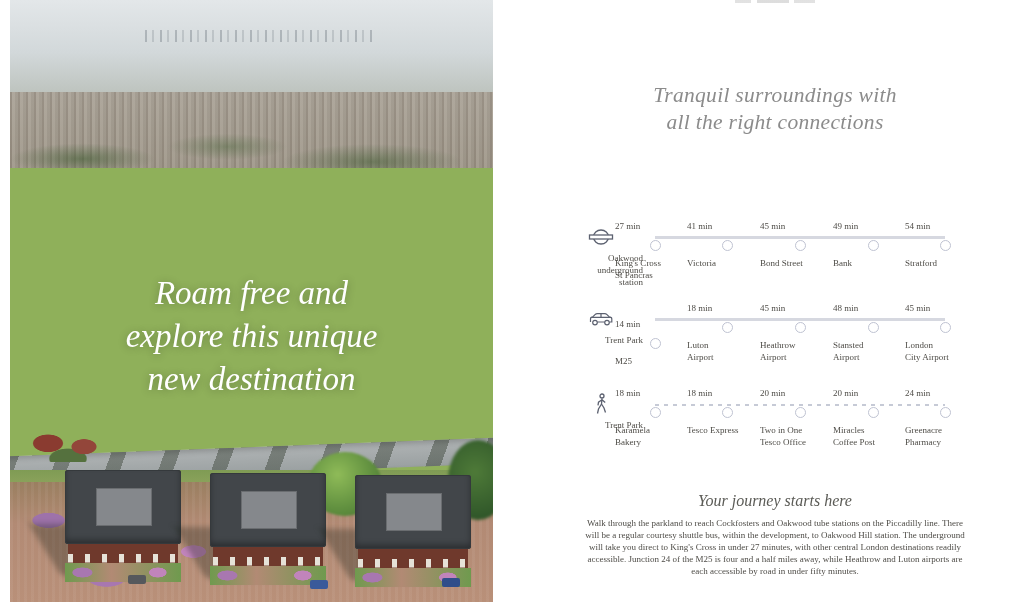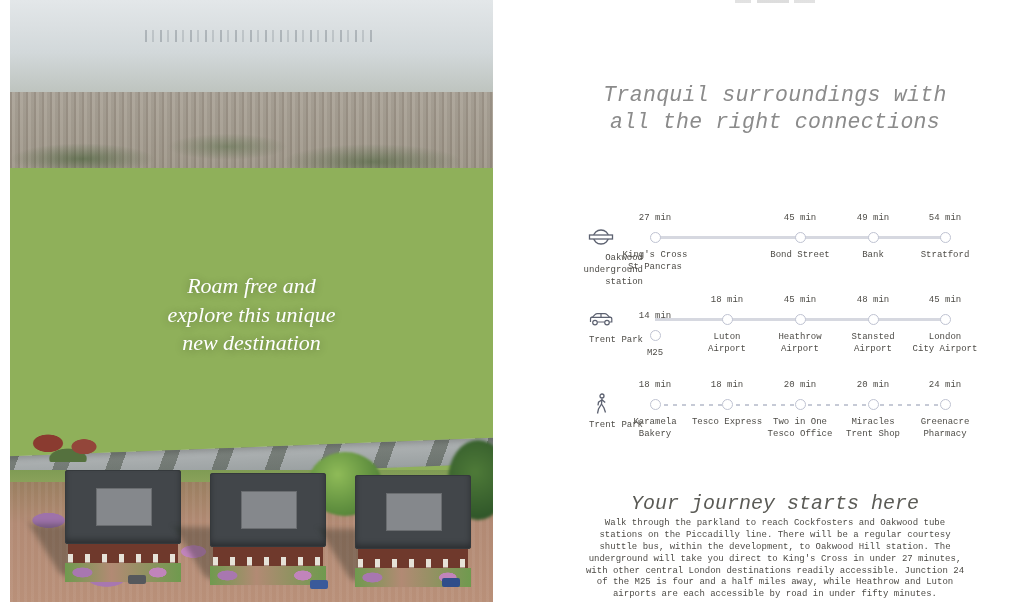--- a/index.html
+++ b/index.html
@@ -82,45 +82,45 @@
           background-image:repeating-linear-gradient(90deg,#e6e2d8 0 5px,transparent 5px 17px);
           background-size:100% 45%;background-position:0 100%;background-repeat:no-repeat;}
   .garden{position:absolute;left:0;right:0;bottom:0;height:17%;
           background:
             radial-gradient(16px 8px at 15% 50%,#a877b0 0 60%,transparent 65%),
             radial-gradient(14px 8px at 80% 50%,#c184bb 0 60%,transparent 65%),
             linear-gradient(90deg,#6f9a4e 0%,#b28a74 40%,#6f9a4e 100%);}
   .car{position:absolute;width:18px;height:9px;border-radius:2px;}
 
   .photo-caption{position:absolute;left:0;top:272px;width:100%;text-align:center;
-          color:#ffffff;font-style:italic;font-size:22px;line-height:1.3;white-space:pre-line;
+          color:#ffffff;font-style:italic;font-size:33px;line-height:1.3;white-space:pre-line;
           text-shadow:0 1px 8px rgba(0,0,0,.28);}
 
   
-  .right-page{position:absolute;left:493px;top:0;width:531px;height:602px;background:#fff;font-family:Liberation Mono, monospace;}
+  .right-page{position:absolute;left:493px;top:0;width:531px;height:602px;background:#fff;}
   .header-mark{position:absolute;left:242px;top:0;width:80px;height:3px;opacity:.75;
           background:linear-gradient(90deg,#d8d8d8 0 20%,transparent 20% 27%,#d2d2d2 27% 68%,transparent 68% 74%,#d8d8d8 74% 100%);}
   .heading{position:absolute;left:32px;top:82px;width:500px;margin:0;text-align:center;
           font-weight:normal;font-style:italic;font-size:21.5px;line-height:1.24;color:#8b8b8b;
           white-space:pre-line;letter-spacing:.3px;}
 
   .trow{position:absolute;left:0;width:531px;height:78px;font-size:9px;color:#4e4c47;}
   .rlabel{position:absolute;left:66px;top:12px;width:84px;text-align:right;}
   .ricon{display:flex;justify-content:center;align-items:center;height:24px;}
   .rtext{margin-top:3px;line-height:1.35;white-space:pre-line;}
   .track{position:absolute;left:162px;top:23px;width:290px;height:3px;background:#d6d8e0;}
   .track.dashed{height:2px;top:24px;background:repeating-linear-gradient(90deg,#c6cad6 0 4px,transparent 4px 9px);}
-  .stop{position:absolute;top:0;width:80px;margin-left:-40px;text-align:center;}
+  .stop{position:absolute;top:8px;width:80px;margin-left:-40px;}
   .stime{height:12px;margin-bottom:7px;}
   .snode{position:relative;z-index:2;width:11px;height:11px;margin:0 auto 6px;border-radius:50%;
           background:#fff;border:1.5px solid #bfc3d2;box-sizing:border-box;}
   .sname{line-height:1.35;white-space:pre-line;}
 
   .journey-head{position:absolute;left:32px;top:492px;width:500px;margin:0;text-align:center;
-          font-weight:normal;font-style:italic;font-size:20px;color:#5b5b56;}
+          font-weight:normal;font-style:italic;font-size:16px;color:#5b5b56;}
   .journey-body{position:absolute;left:91px;top:518px;width:382px;margin:0;text-align:center;
           font-size:9px;line-height:1.32;color:#4e4c47;}
 </style>
 </head>
 <body>
 
 <div class="canvas">
 
   <div class="photo">
     <div class="ph-sky"></div>
@@ -182,20 +182,25 @@
 underground
 station</div>
       </div>
       <div class="track"></div>
       <div class="stop" style="left:162px;">
         <div class="stime">27 min</div>
         <div class="snode"></div>
         <div class="sname">King's Cross
 St Pancras</div>
       </div>
+      <div class="stop" style="left:234px;">
+        <div class="stime">41 min</div>
+        <div class="snode"></div>
+        <div class="sname">Victoria</div>
+      </div>
       <div class="stop" style="left:307px;">
         <div class="stime">45 min</div>
         <div class="snode"></div>
         <div class="sname">Bond Street</div>
       </div>
       <div class="stop" style="left:380px;">
         <div class="stime">49 min</div>
         <div class="snode"></div>
         <div class="sname">Bank</div>
       </div>
@@ -275,21 +280,21 @@
       <div class="stop" style="left:307px;">
         <div class="stime">20 min</div>
         <div class="snode"></div>
         <div class="sname">Two in One
 Tesco Office</div>
       </div>
       <div class="stop" style="left:380px;">
         <div class="stime">20 min</div>
         <div class="snode"></div>
         <div class="sname">Miracles
-Trent Shop</div>
+Coffee Post</div>
       </div>
       <div class="stop" style="left:452px;">
         <div class="stime">24 min</div>
         <div class="snode"></div>
         <div class="sname">Greenacre
 Pharmacy</div>
       </div>
     </div>
 
     <h2 class="journey-head">Your journey starts here</h2>

